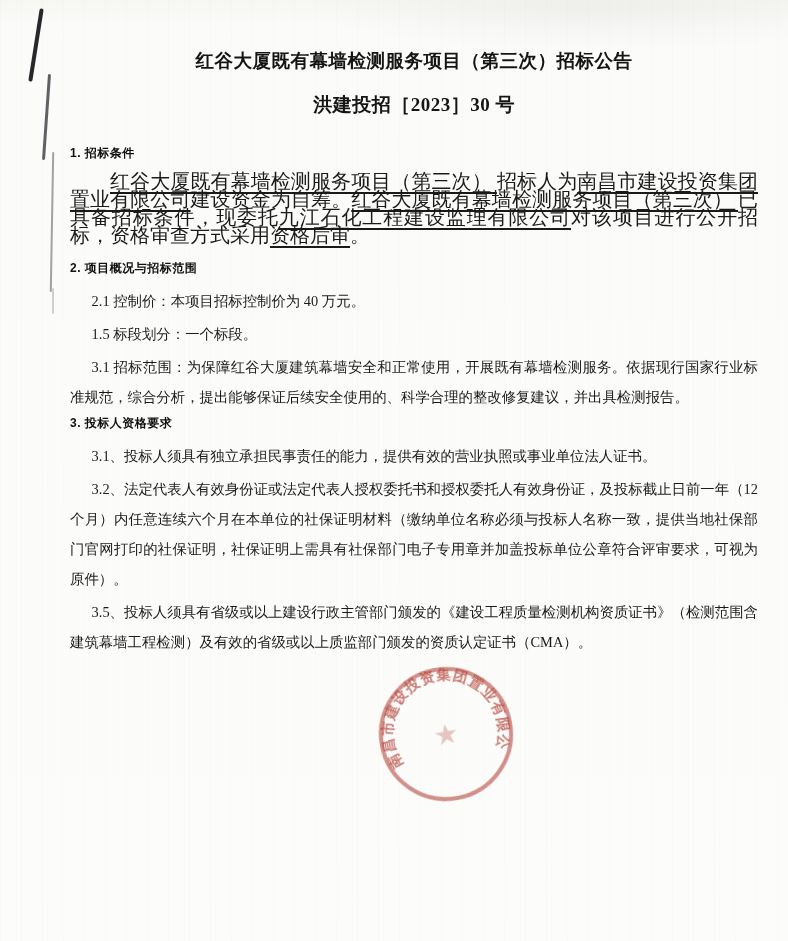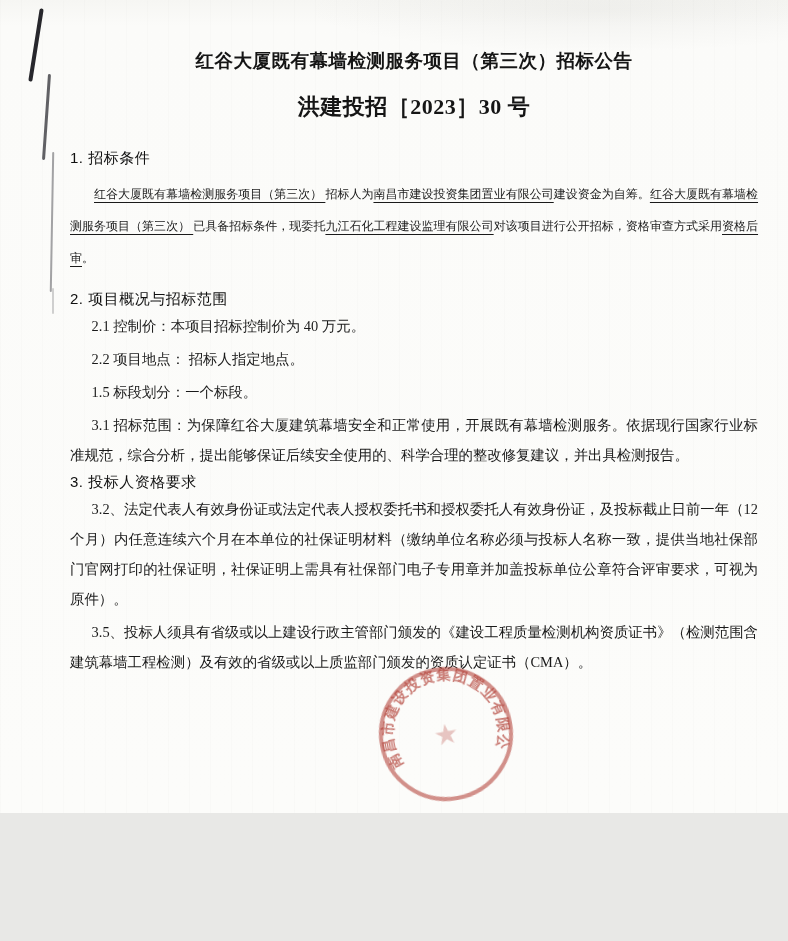--- a/index.html
+++ b/index.html
@@ -1,18 +1,18 @@
 <!DOCTYPE html>
 <html><head>
 <meta charset="utf-8">
 <style>
   html,body { margin:0; padding:0; background:#e8e8e6; }
   .page {
     position:relative;
-    width:788px; height:813px;
+    width:788px; height:941px;
     margin:0 auto;
     overflow:hidden;
     color:#1c1c1c;
     font-family:"Liberation Serif","DejaVu Serif",serif;
     background:
       repeating-linear-gradient(90deg, rgba(60,60,55,0.016) 0 1px, rgba(0,0,0,0) 1px 21px),
       radial-gradient(ellipse 420px 60px at 600px 10px, rgba(120,120,112,0.07), rgba(0,0,0,0) 70%),
       linear-gradient(180deg, #f6f6f3 0px, #fbfbf9 26px, #fcfcfa 100%);
   }
 
@@ -23,38 +23,38 @@
   .edge-mark.m3 { left:51px; top:152px; width:2px; height:140px; background:#4a4a4f; transform:rotate(1deg); opacity:0.5; }
   .edge-mark.m4 { left:52px; top:288px; width:2px; height:26px;  background:#6a6a6e; opacity:0.3; }
 
   .content { padding:48px 30px 0 70px; }
 
   .title {
     font-size:18.5px; font-weight:bold; text-align:center;
     letter-spacing:0.5px; color:#151515;
   }
   .docnum {
-    font-size:22px; font-weight:bold; text-align:center;
+    font-size:19px; font-weight:bold; text-align:center;
     margin-top:19px; color:#151515; letter-spacing:0.5px;
   }
   .sec-heading {
     font-family:"Liberation Sans","DejaVu Sans",sans-serif;
-    font-size:15px; font-weight:normal; color:#101010; letter-spacing:0.5px;
+    font-size:12px; font-weight:bold; color:#101010; letter-spacing:0.5px;
   }
   .mt-s1 { margin-top:27px; }
   .mt-s2 { margin-top:16px; }
   .mt-s3 { }
 
   .s1para {
-    margin:10px 0 0; font-size:12px; line-height:32px;
+    margin:10px 0 0; font-size:20px; line-height:18px;
     text-align:justify; text-indent:2em; color:#1a1a1a;
   }
   .s1para .u { text-decoration:underline; text-underline-offset:3.5px; }
 
-  .items { margin-top:2px; }
+  .items { margin-top:9px; }
   .items p {
     margin:0 0 3px; font-size:14.4px; line-height:30px;
     text-align:justify; text-indent:1.5em; color:#1a1a1a;
   }
 
   
   .stamp {
     position:absolute; left:360px; top:648px;
     width:172px; height:172px;
     transform:rotate(-10deg);
@@ -76,27 +76,27 @@
 
     <div class="title">红谷大厦既有幕墙检测服务项目（第三次）招标公告</div>
     <div class="docnum">洪建投招［2023］30 号</div>
 
     <div class="sec-heading mt-s1">1. 招标条件</div>
     <p class="s1para"><span class="u">红谷大厦既有幕墙检测服务项目（第三次） </span><span>招标人为</span><span class="u">南昌市建设投资集团置业有限公司</span><span>建设资金为自筹。</span><span class="u">红谷大厦既有幕墙检测服务项目（第三次） </span><span>已具备招标条件，现委托</span><span class="u">九江石化工程建设监理有限公司</span><span>对该项目进行公开招标，资格审查方式采用</span><span class="u">资格后审</span><span>。</span></p>
 
     <div class="sec-heading mt-s2">2. 项目概况与招标范围</div>
     <div class="items">
         <p>2.1 控制价：本项目招标控制价为 40 万元。</p>
-        <p>2.2 项目地点： 招标人指定地点。</p>
         <p>1.5 标段划分：一个标段。</p>
         <p>3.1 招标范围：为保障红谷大厦建筑幕墙安全和正常使用，开展既有幕墙检测服务。依据现行国家行业标准规范，综合分析，提出能够保证后续安全使用的、科学合理的整改修复建议，并出具检测报告。</p>
       </div>
 
     <div class="sec-heading mt-s3">3. 投标人资格要求</div>
     <div class="items">
+        <p>3.1、投标人须具有独立承担民事责任的能力，提供有效的营业执照或事业单位法人证书。</p>
         <p>3.2、法定代表人有效身份证或法定代表人授权委托书和授权委托人有效身份证，及投标截止日前一年（12 个月）内任意连续六个月在本单位的社保证明材料（缴纳单位名称必须与投标人名称一致，提供当地社保部门官网打印的社保证明，社保证明上需具有社保部门电子专用章并加盖投标单位公章符合评审要求，可视为原件）。</p>
         <p>3.5、投标人须具有省级或以上建设行政主管部门颁发的《建设工程质量检测机构资质证书》（检测范围含建筑幕墙工程检测）及有效的省级或以上质监部门颁发的资质认定证书（CMA）。</p>
       </div>
 
   </div>
 
   <svg class="stamp" viewBox="0 0 172 172">
     <defs>
       <path id="stamp-arc" d="M 39 109 A 53 53 0 1 1 133 109" fill="none"></path>
     </defs>

